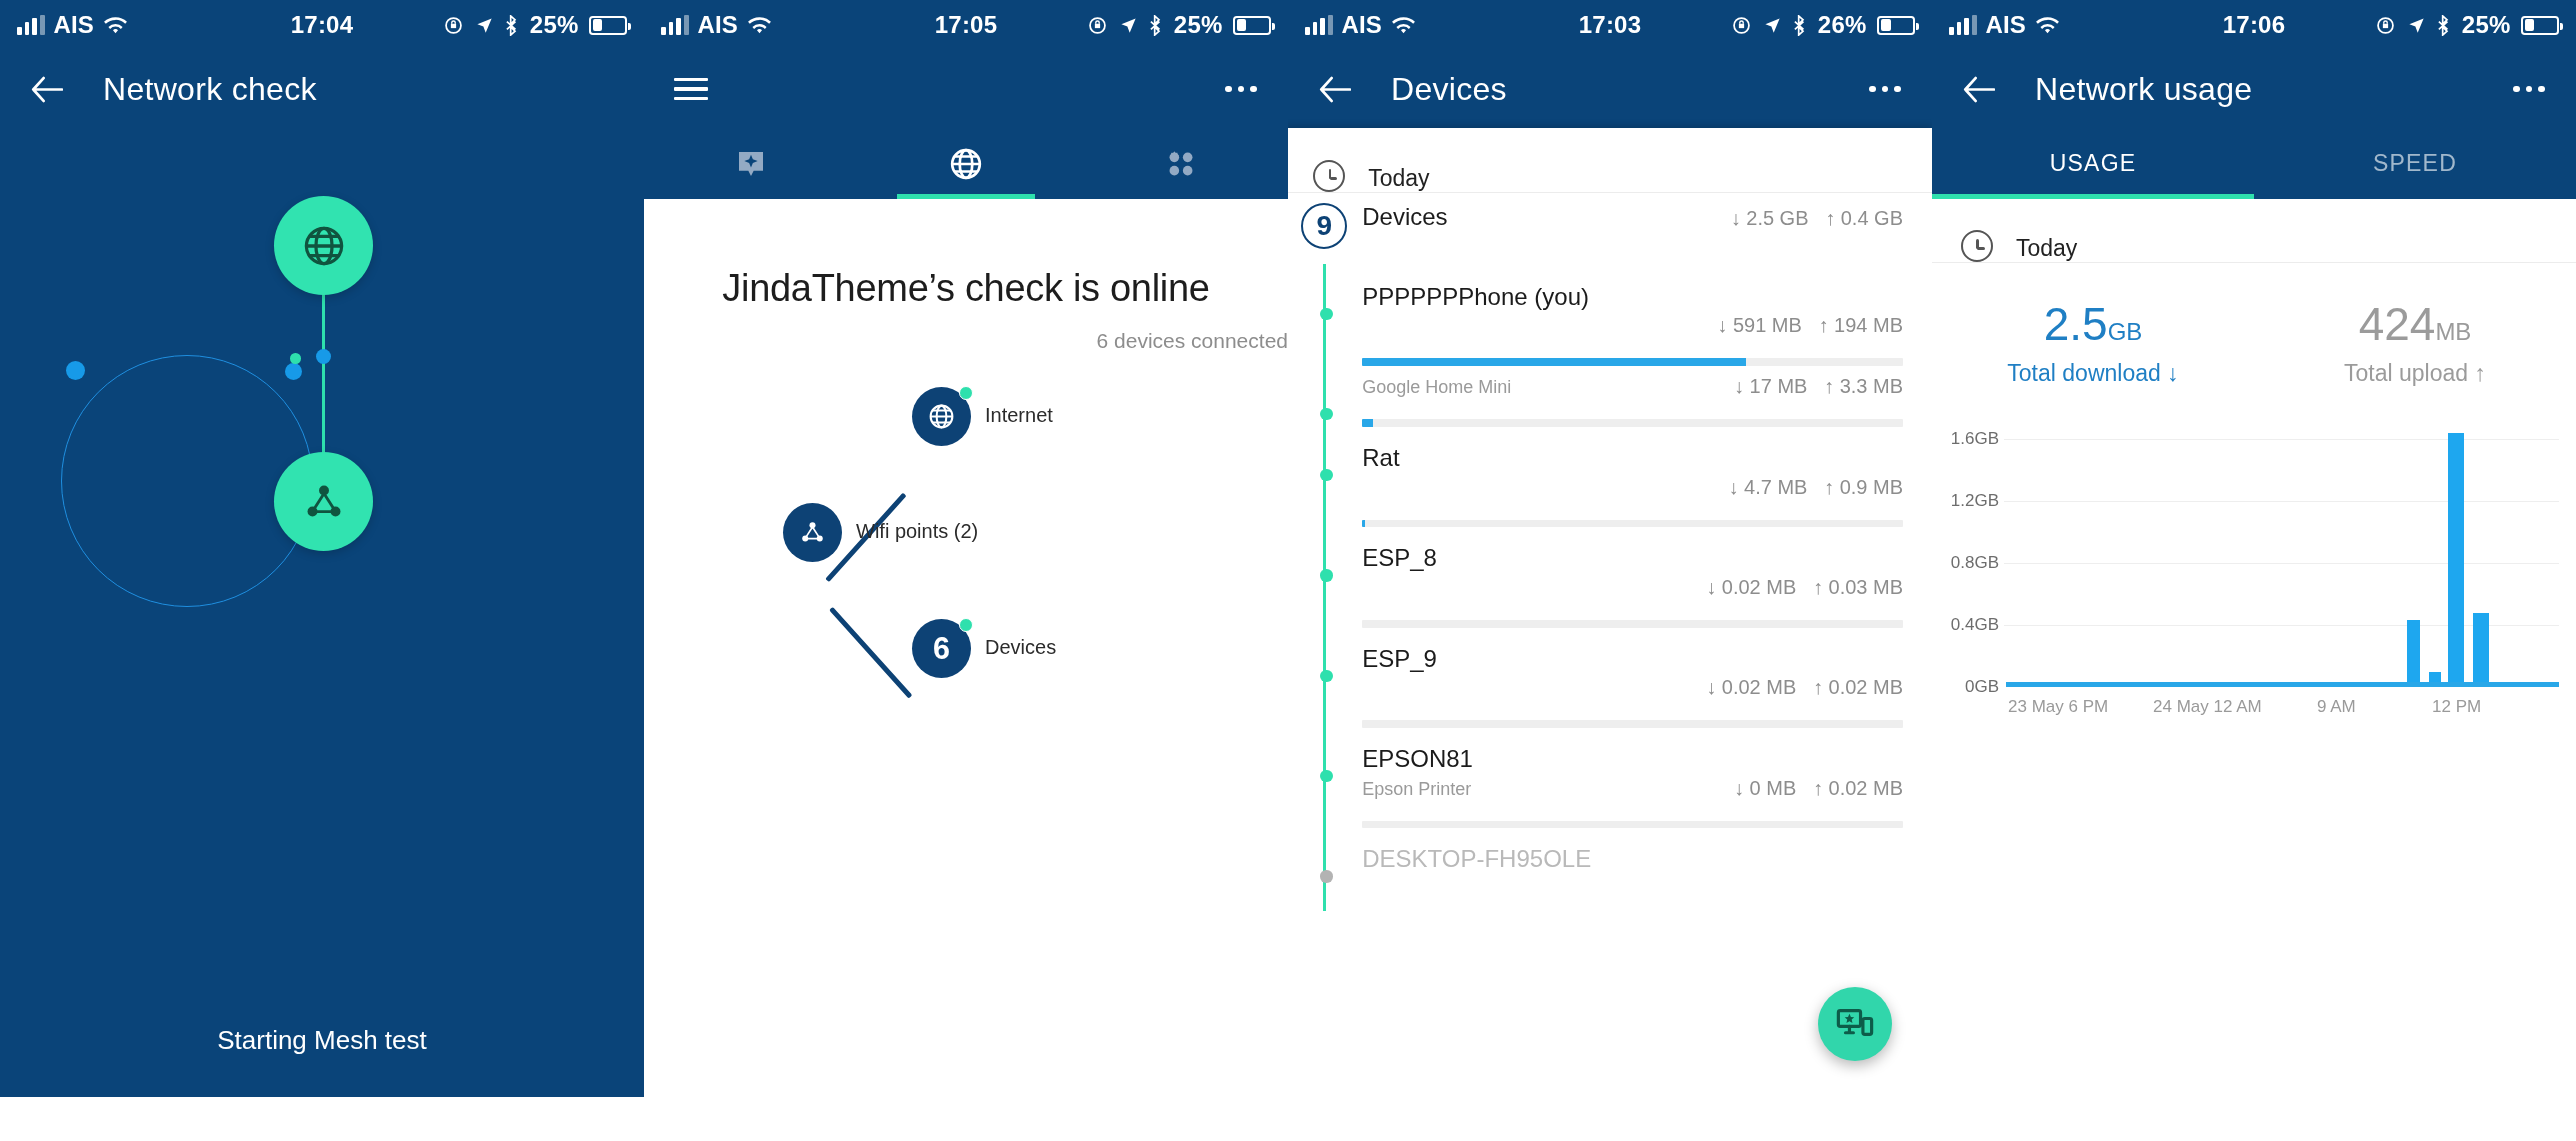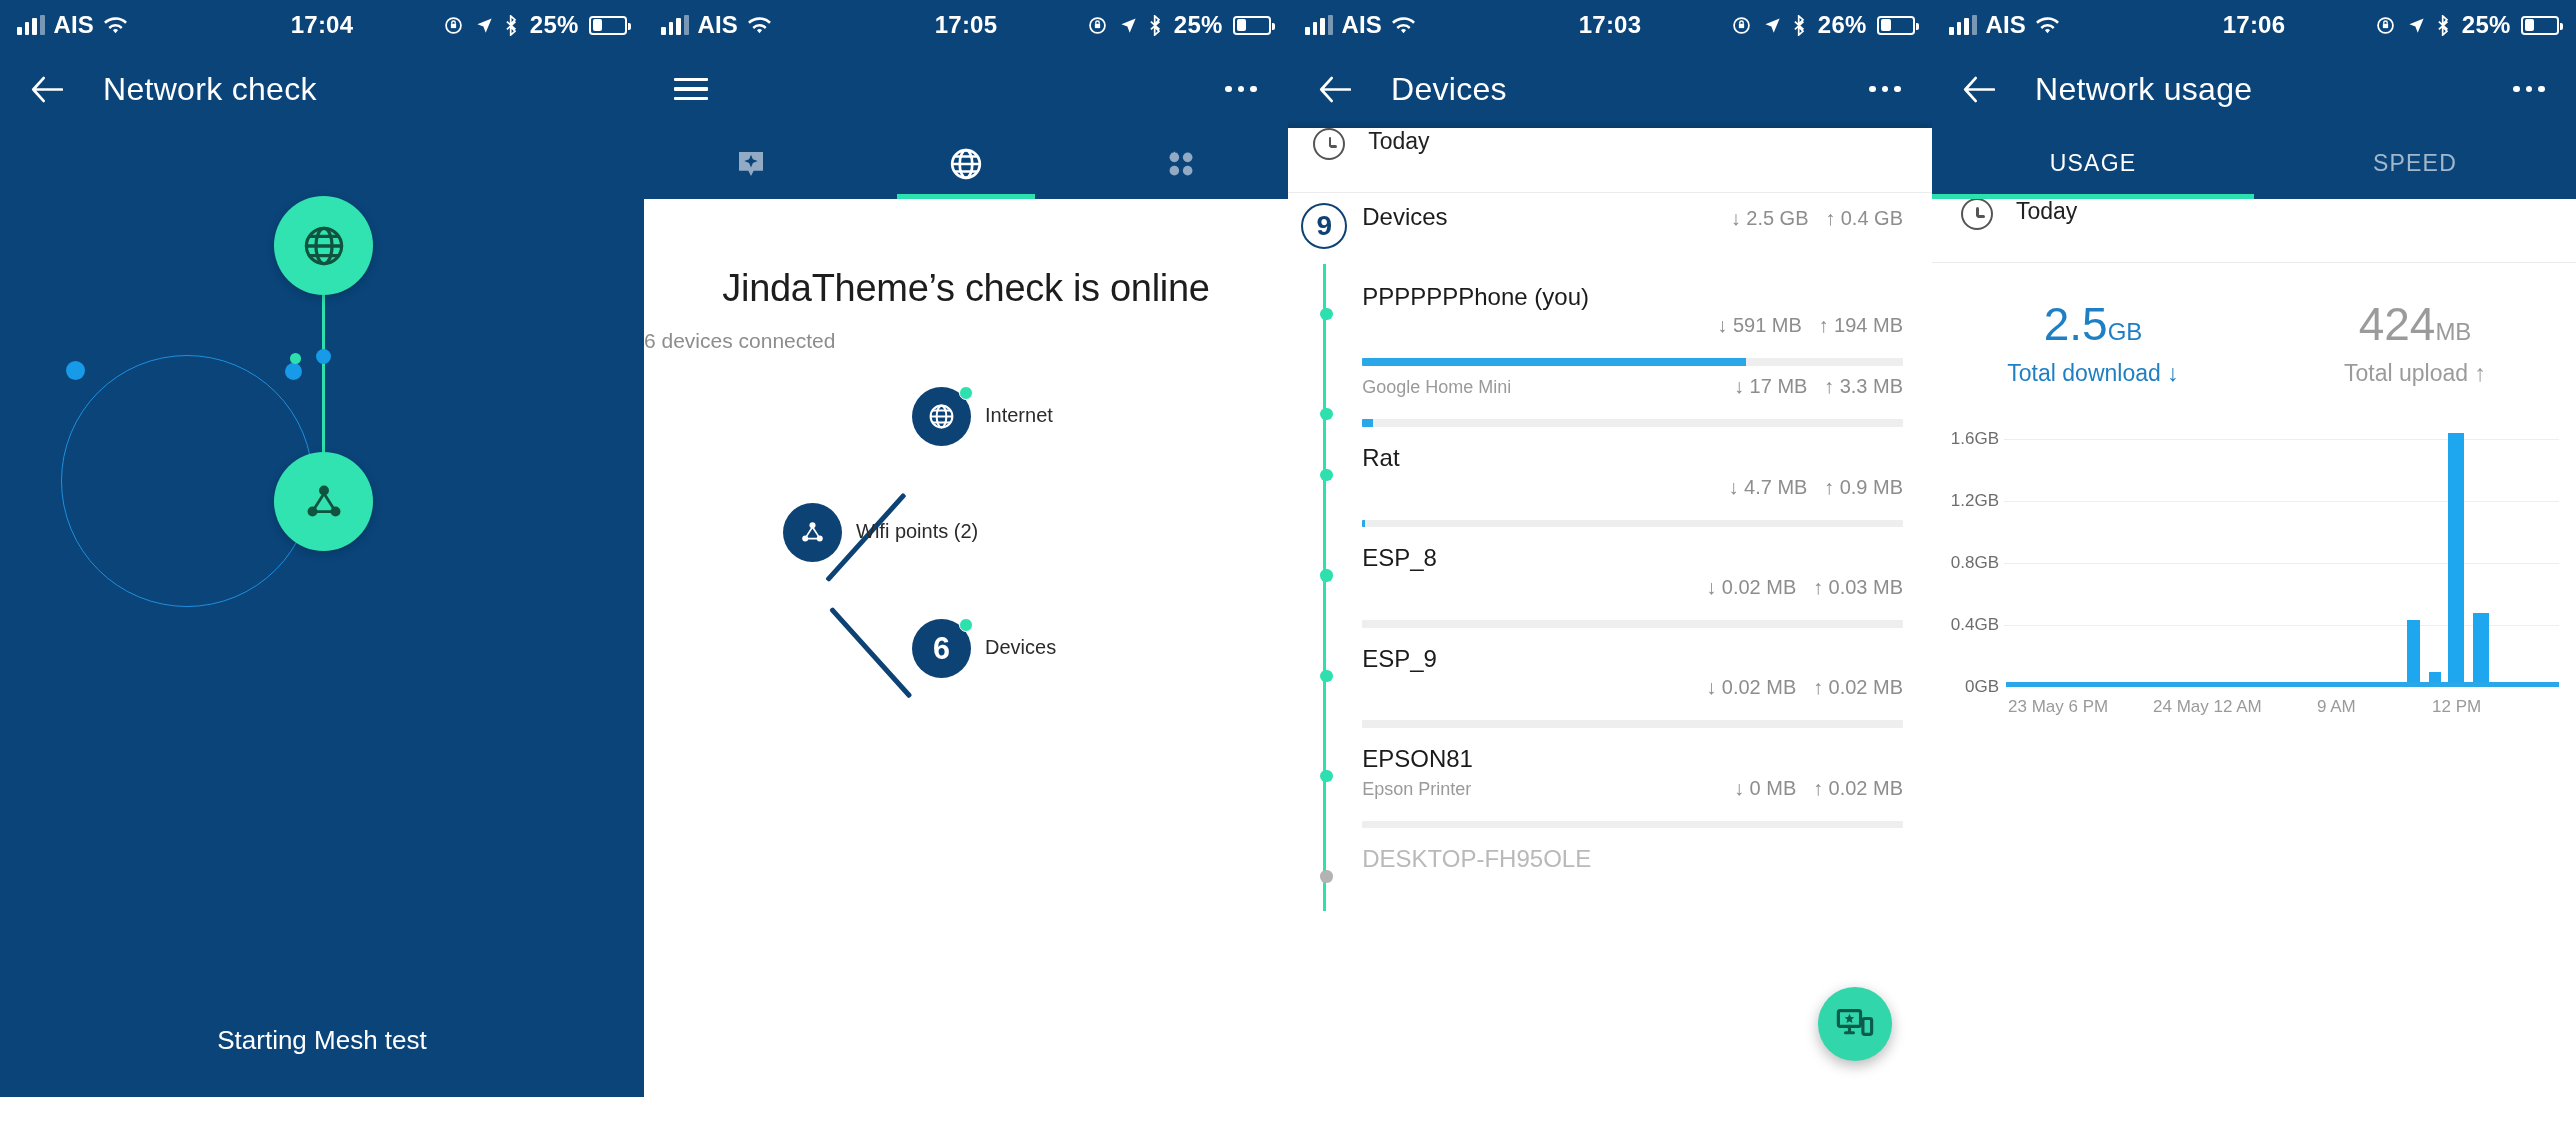--- a/index.html
+++ b/index.html
@@ -71,30 +71,30 @@
   .dot { position:absolute; border-radius:50%; }
   .dot-b { background:#179ae8; }
   .dot-g { background:#2ee0ad; }
 
   
   .tabs2 { display:flex; height:71px; align-items:center; background:#0a4479; position:relative; z-index:20;}
   .tab2 { flex:1; display:flex; align-items:center; justify-content:center; height:71px; position:relative; cursor:pointer;}
   .tab2.active::after { content:""; position:absolute; left:18%; right:18%; bottom:0; height:4.8px; background:#2ee0ad;}
   .sheet2 { position:absolute; left:0; right:0; top:198px; bottom:0; background:#fff; }
   .wifi-title { text-align:center; font-size:38px; color:#1d1d1d; margin-top:69px; font-weight:400; letter-spacing:-0.3px;}
-  .wifi-sub { text-align:left; font-size:21px; color:#8d8d8d; margin-top:19px; }
+  .wifi-sub { text-align:right; font-size:21px; color:#8d8d8d; margin-top:19px; }
   .topo { position:relative; margin-top:32px; height:401px; }
   .tnode { position:absolute; width:59px; height:59px; border-radius:50%; background:#0d4275; display:flex;align-items:center;justify-content:center; color:#fff;}
   .tnode .badge { position:absolute; right:-1.9px; top:-1px; width:14.3px; height:14.3px; border-radius:50%; background:#2ee0ad; border:1.9px solid #fff;}
   .tlabel { position:absolute; font-size:20px; color:#2b2b2b; white-space:nowrap;}
   .tline { position:absolute; background:#0d4275; height:4.8px; transform-origin:0 50%; border-radius:1.9px;}
 
   
   .sheet3 { position:absolute; left:-3.8px; right:0; top:128px; bottom:0; background:#fff; box-shadow:0 -1.9px 7.6px rgba(0,0,0,.2);}
-  .today-row { height:65px; display:flex; align-items:flex-start; padding-left:29px; gap:23px; border-bottom:1px solid #ececec;}
+  .today-row { height:65px; display:flex; align-items:flex-end; padding-left:29px; gap:23px; border-bottom:1px solid #ececec;}
   .today-row .t { font-size:23px; color:#222; }
   .clock { width:32px; height:32px; border:2.4px solid #555; border-radius:50%; position:relative;}
   .clock::before{content:"";position:absolute;left:13.4px;top:6.7px;width:2.4px;height:10.5px;background:#555;border-radius:1.9px;}
   .clock::after{content:"";position:absolute;left:14.3px;top:15.3px;width:7.6px;height:2.4px;background:#555;border-radius:1.9px;}
 
   .devlist { position:relative; padding-left:78px; padding-top:9.5px;}
   .timeline { position:absolute; left:39px; top:71px; bottom:-38px; width:2.9px; background:#2ee0ad; }
   .count-circle {
     position:absolute; left:17px; top:9.5px; width:46px; height:46px; border-radius:50%;
     border:2.9px solid #0d4275; color:#0d4275; font-size:28px; font-weight:700;

